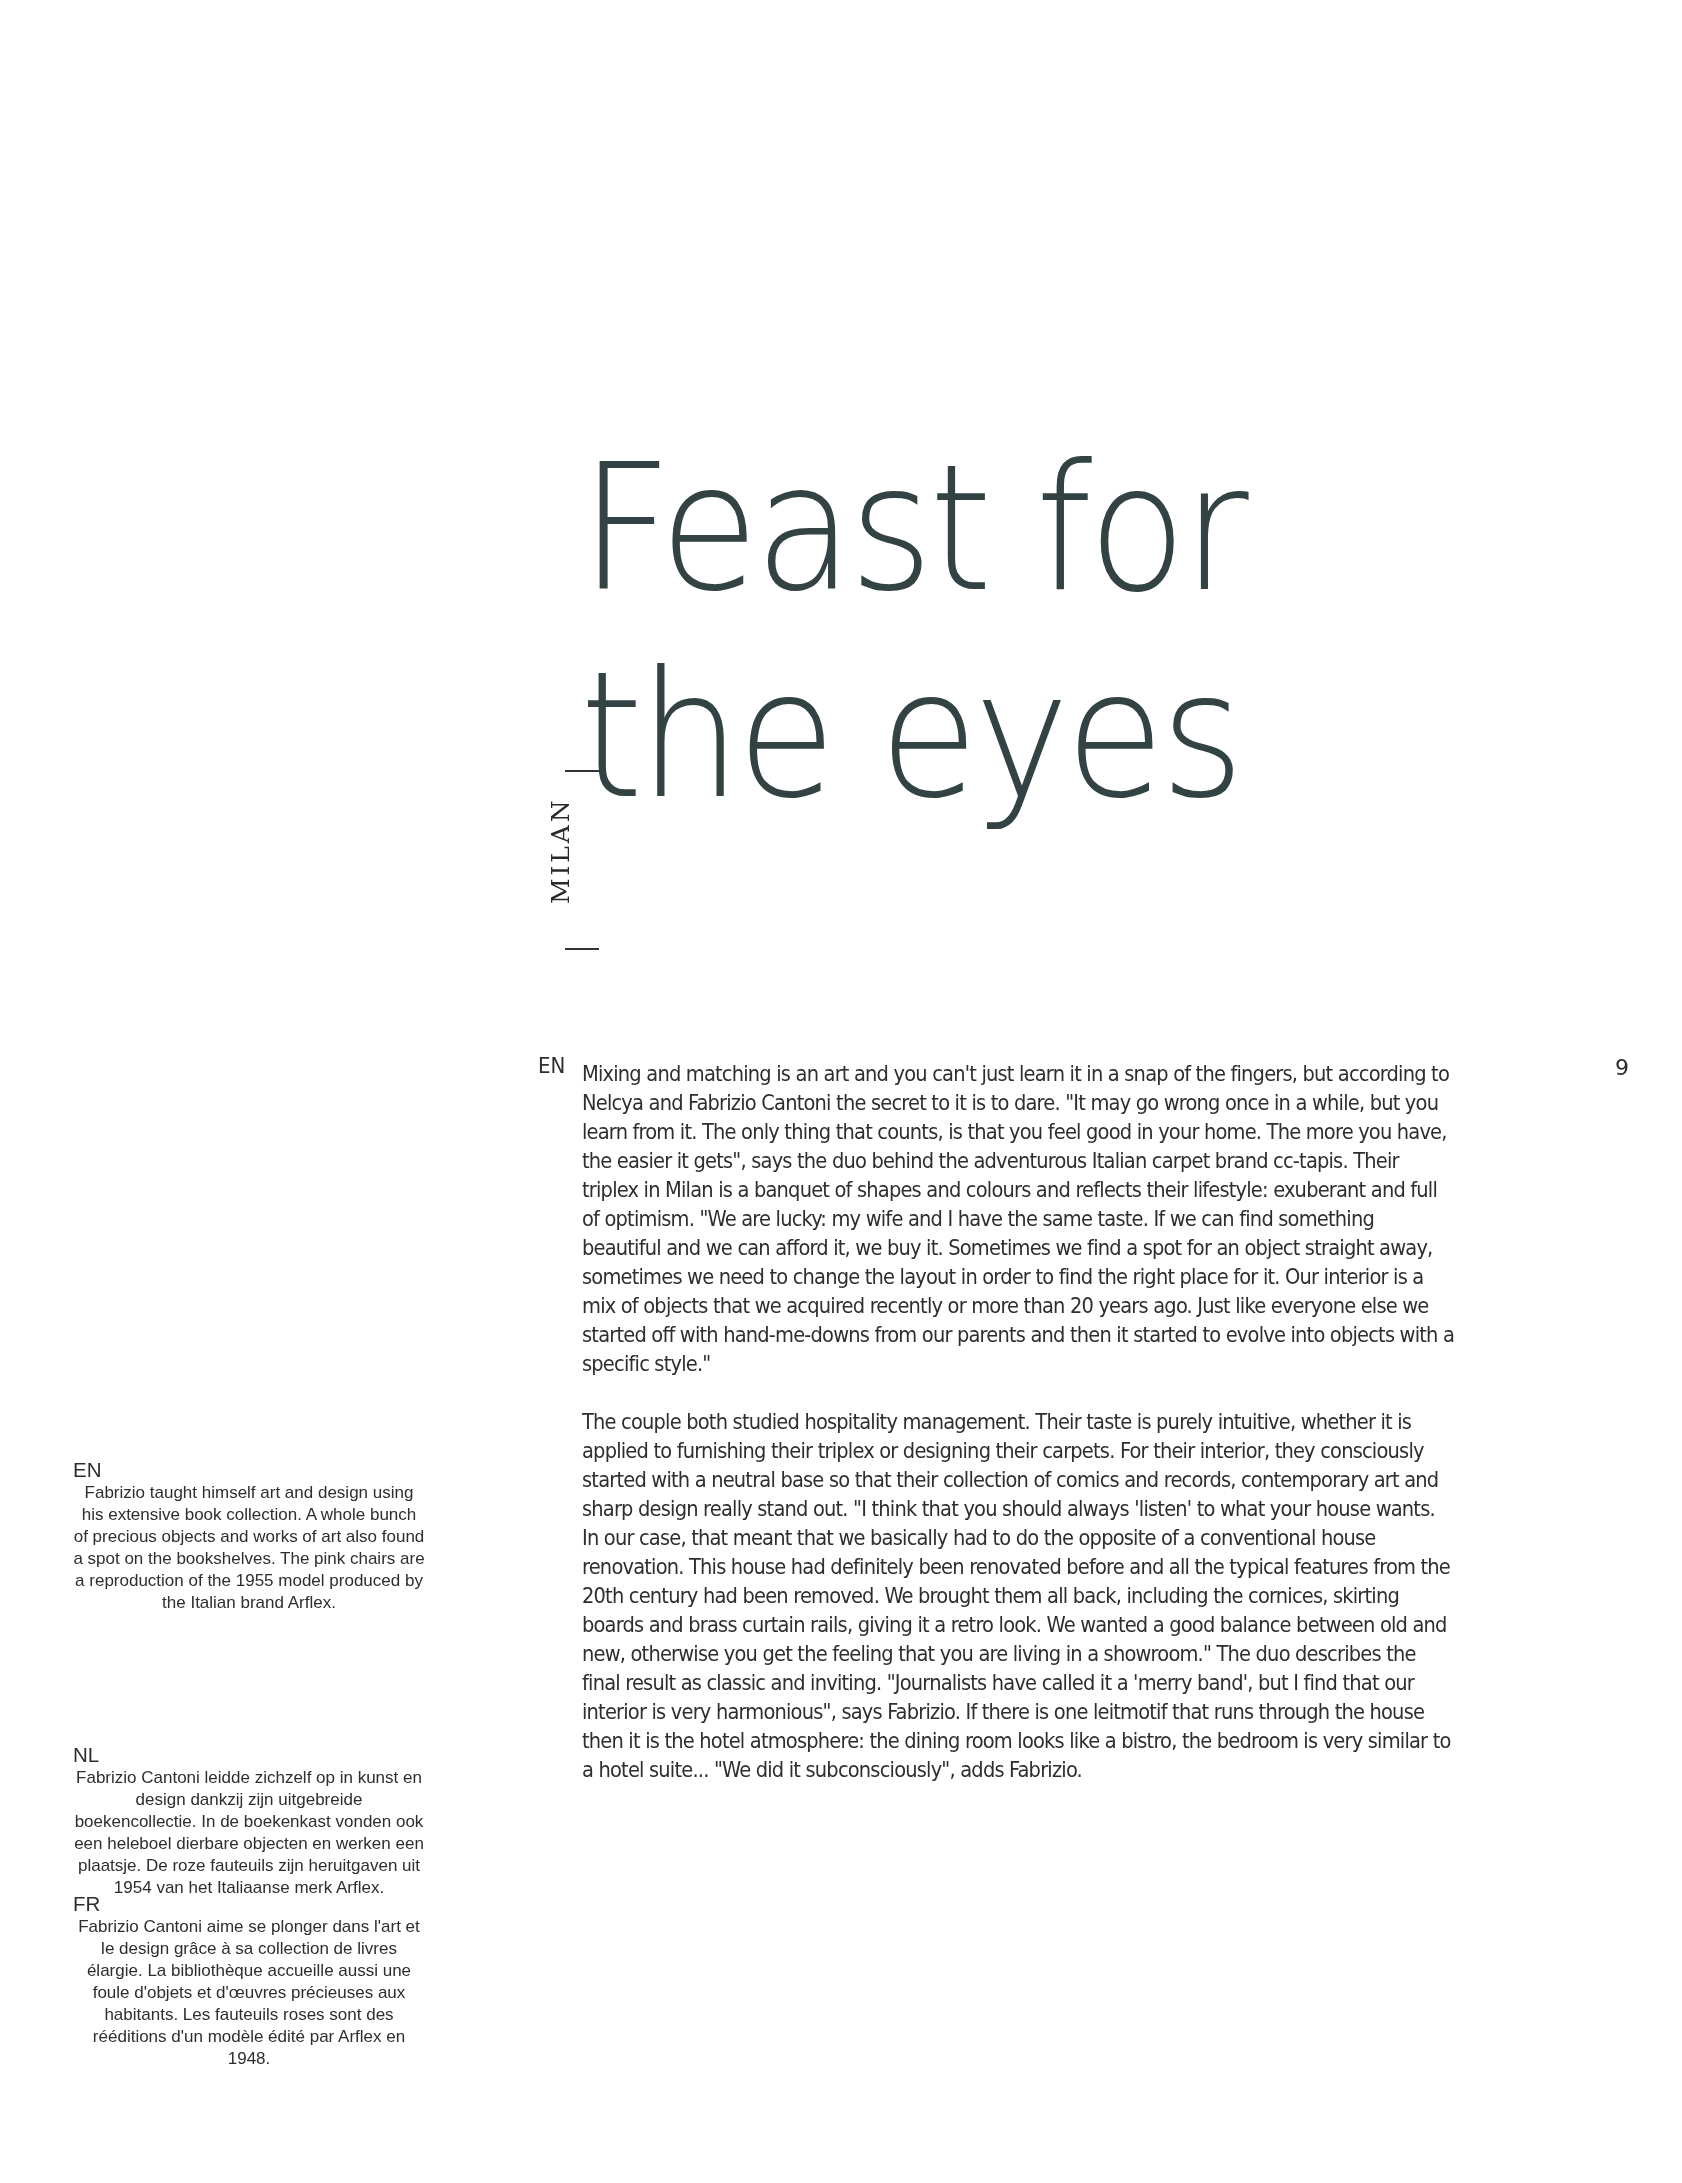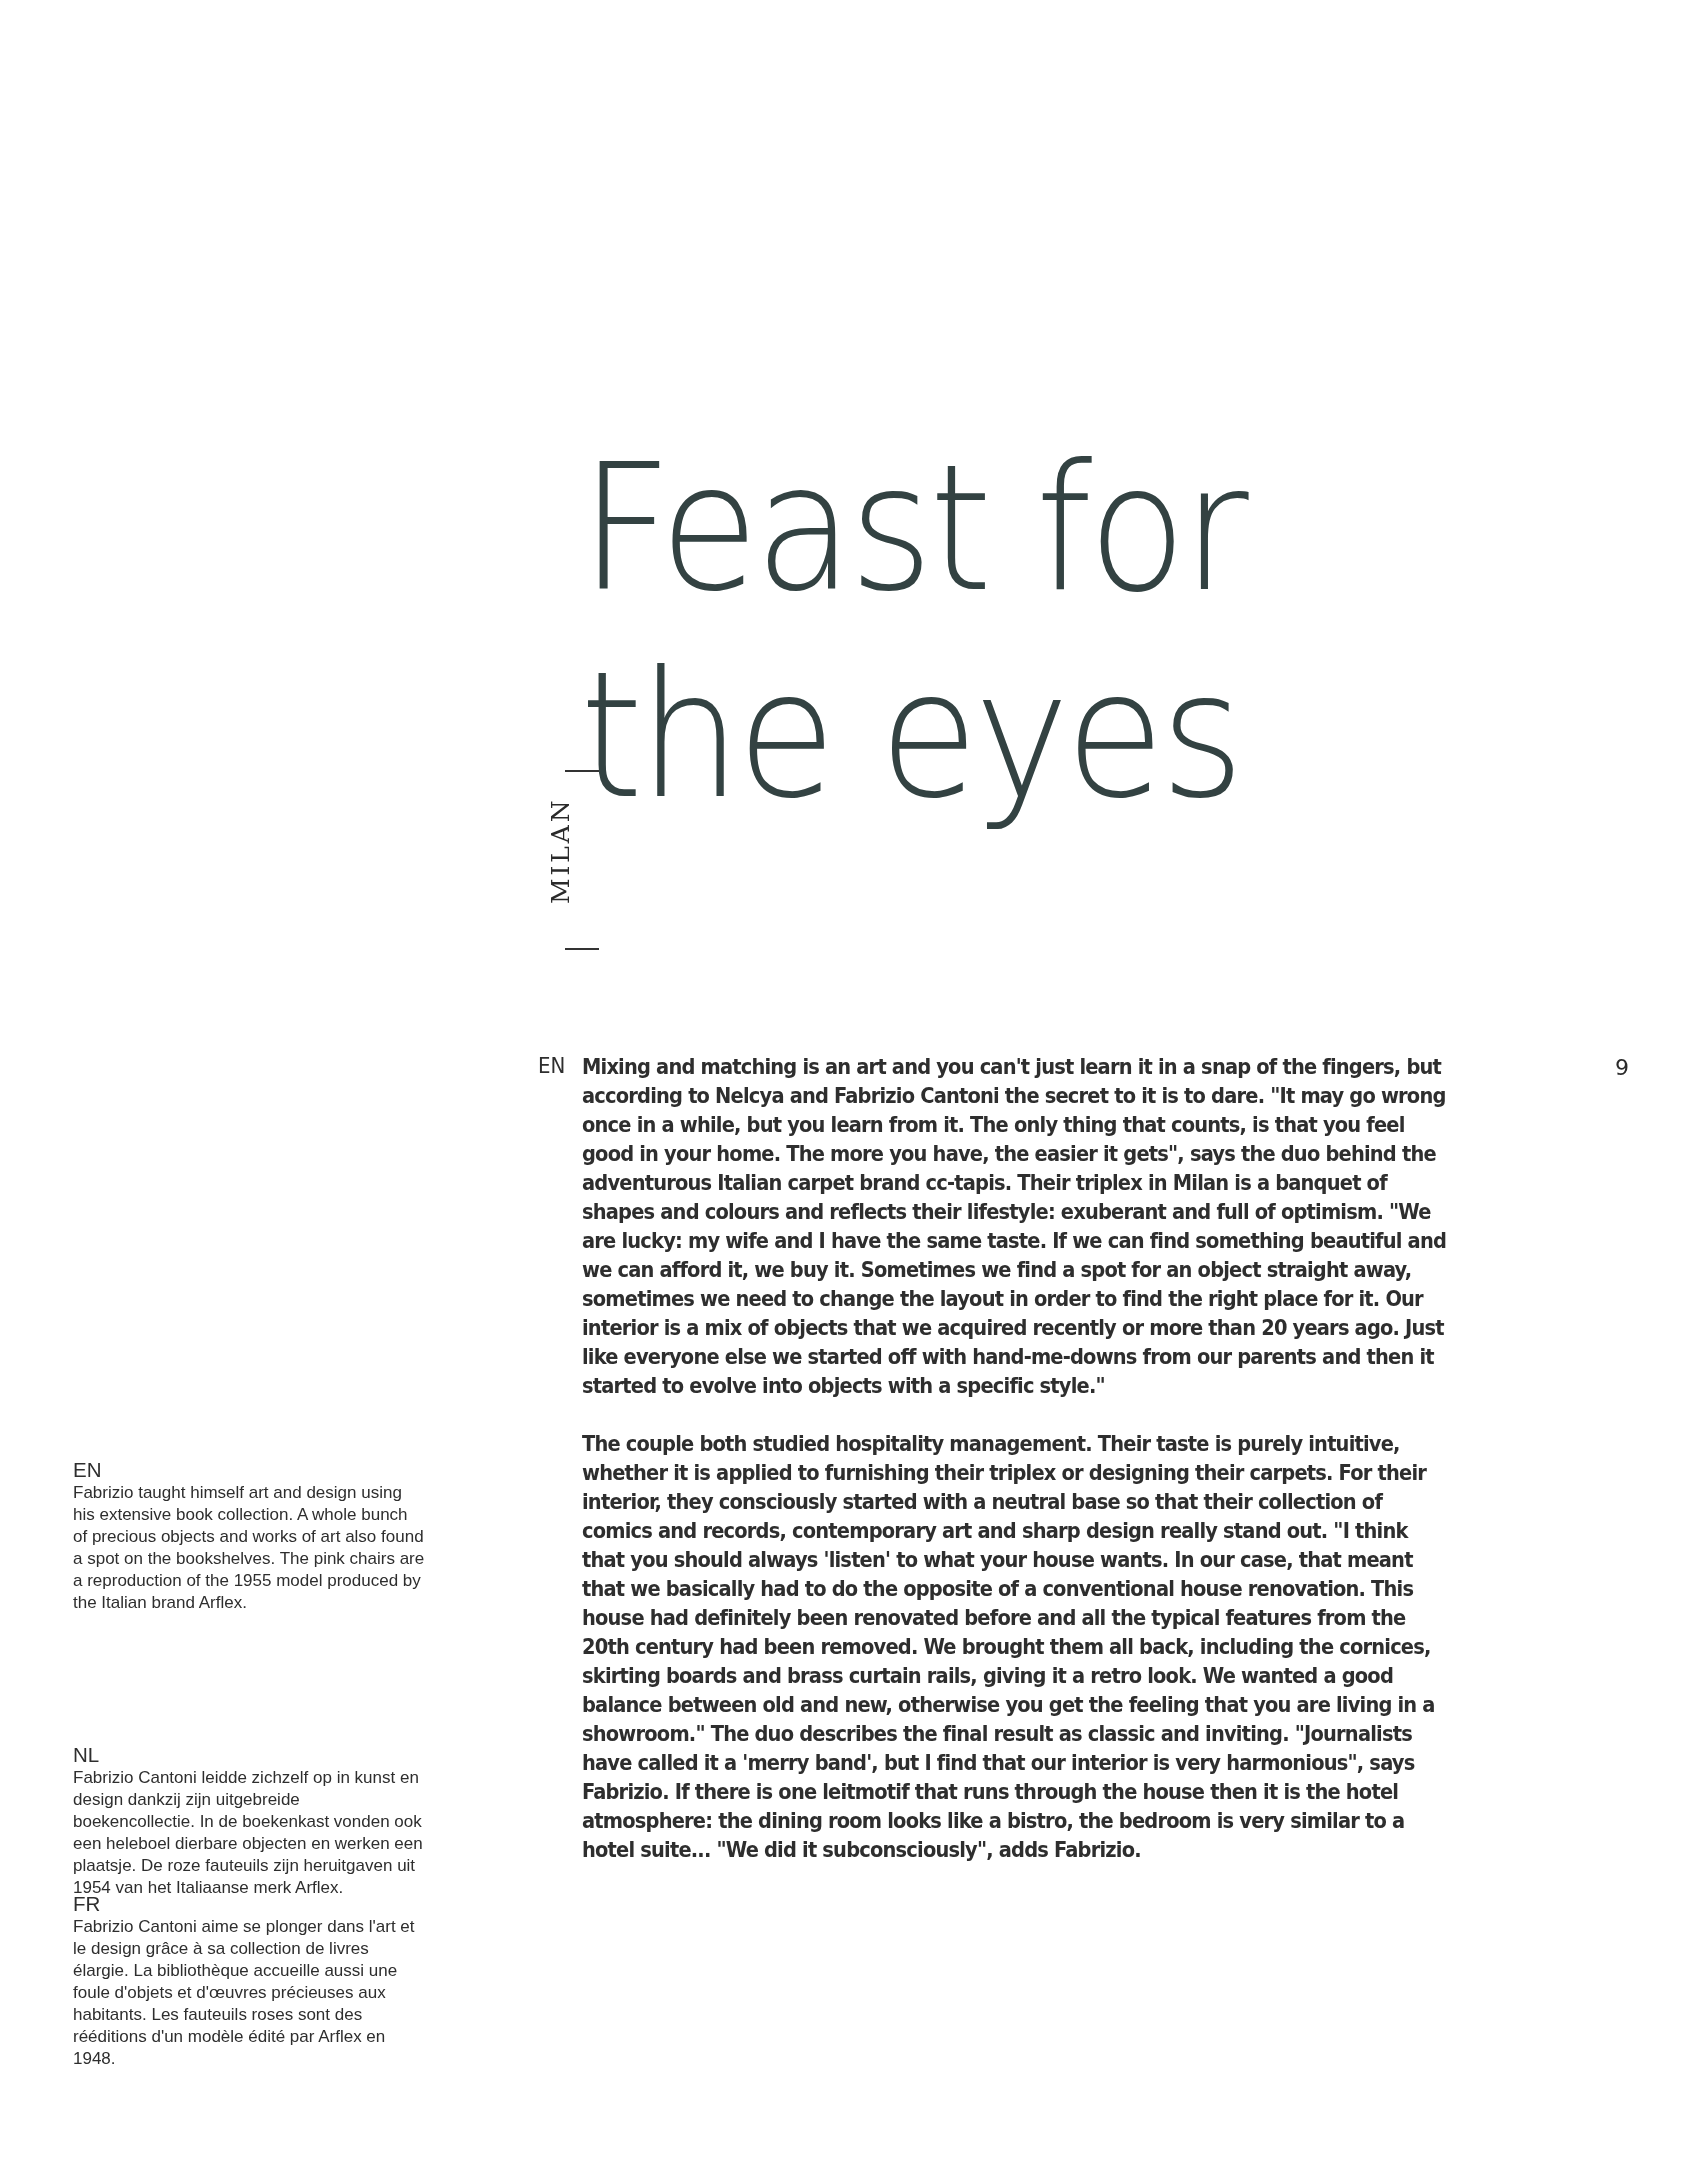--- a/index.html
+++ b/index.html
@@ -37,31 +37,30 @@
   }
   .main {
     position: absolute; left: 538px; top: 1051px; width: 917px;
     font-family: "DejaVu Sans Condensed", "DejaVu Sans", sans-serif;
     font-weight: 300; font-size: 21.6px; line-height: 29px; color: #2e2e2e;
   }
   .main .lang {
     position: absolute; left: 0; top: 0; font-size: 22px;
   }
   .main p {
-    margin: 1px 0 29px 44px;
+    margin: 8px 0 29px 44px;
     letter-spacing: -0.8px;
-    font-weight: bold;
   }
   .caption {
     position: absolute; left: 73px; width: 352px;
     font-family: "Liberation Sans", sans-serif;
     font-size: 17px; line-height: 22px; color: #2e2e2e;
   }
   .caption .lang { font-size: 20.5px; line-height: 23.5px; display: block; }
-  .caption .body { display: block; }
+  .caption .body { display: block; text-align: center; }
   .caption.en { top: 1458px; }
   .caption.nl { top: 1743px; }
   .caption.fr { top: 1892px; }
 </style>
 </head>
 <body>
 
 <h1 class="title">
   <span>Feast for</span>
   <span>the eyes</span>

